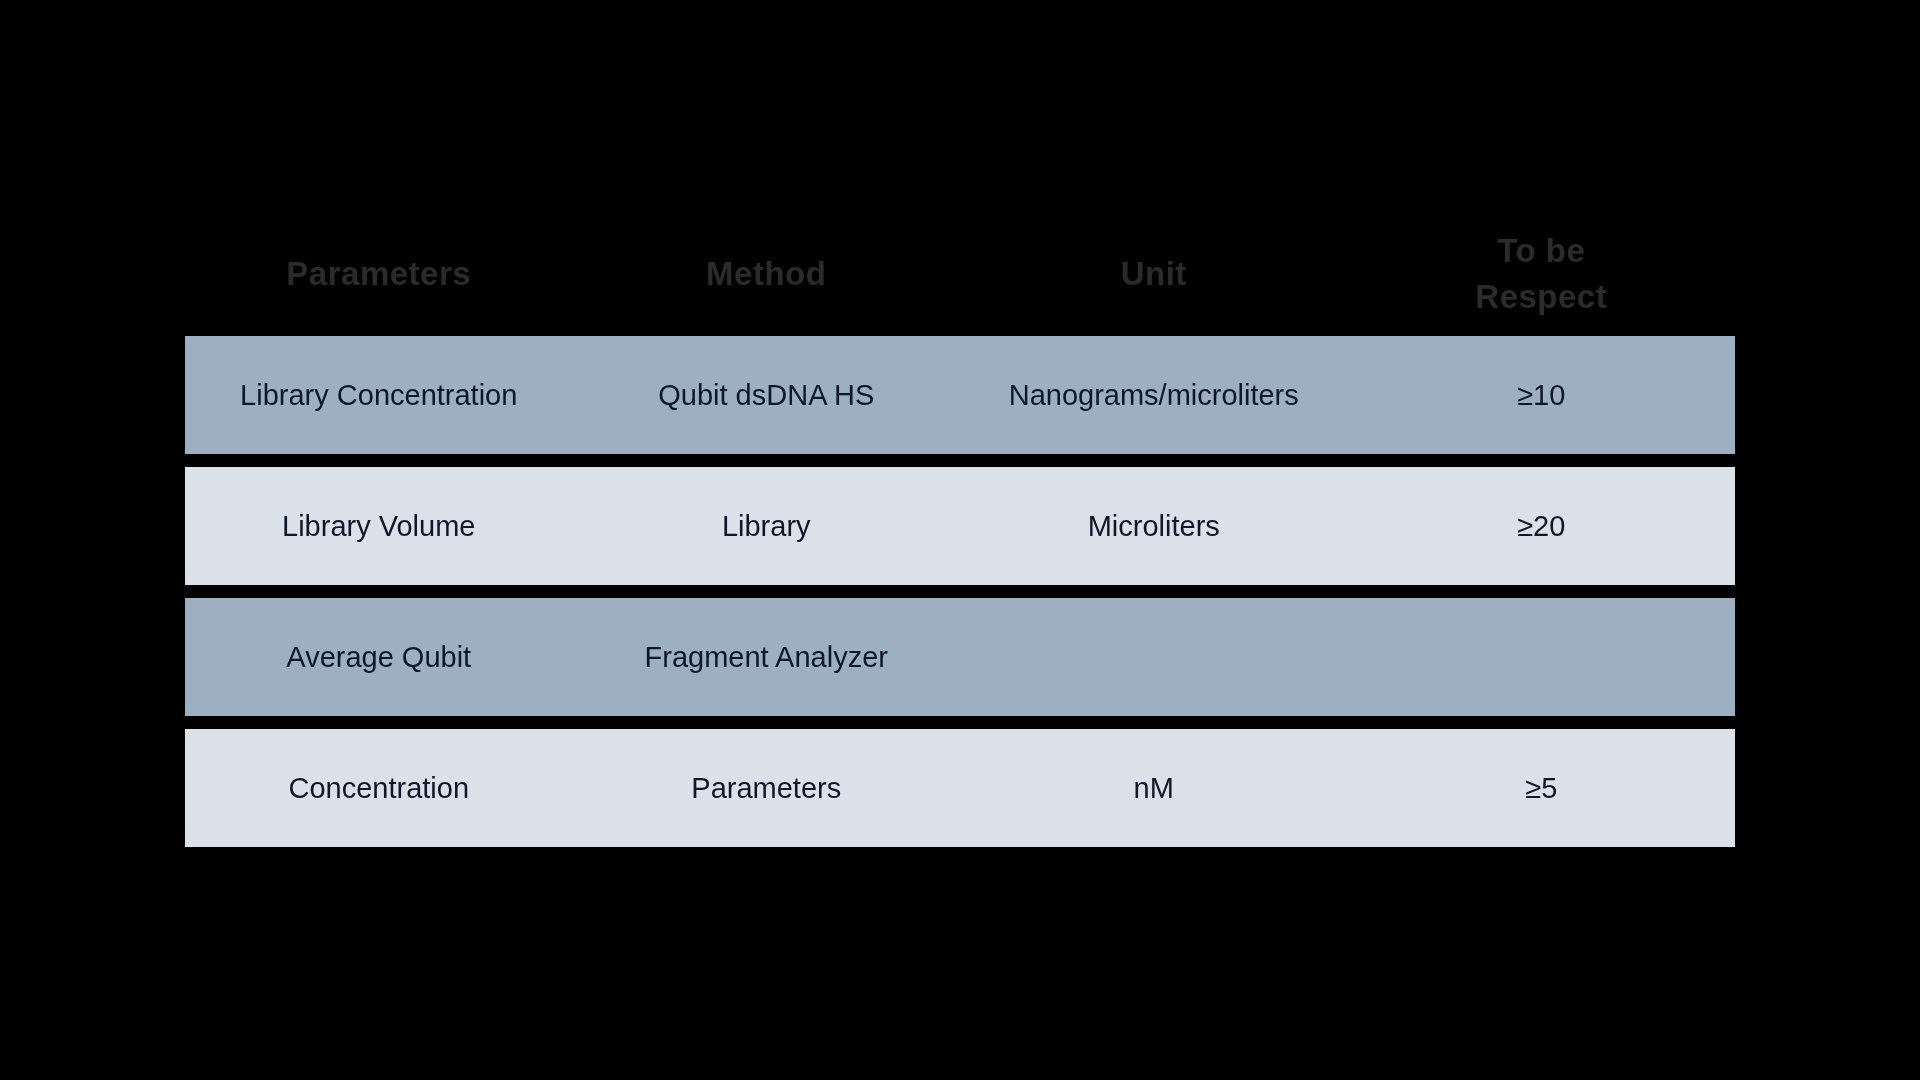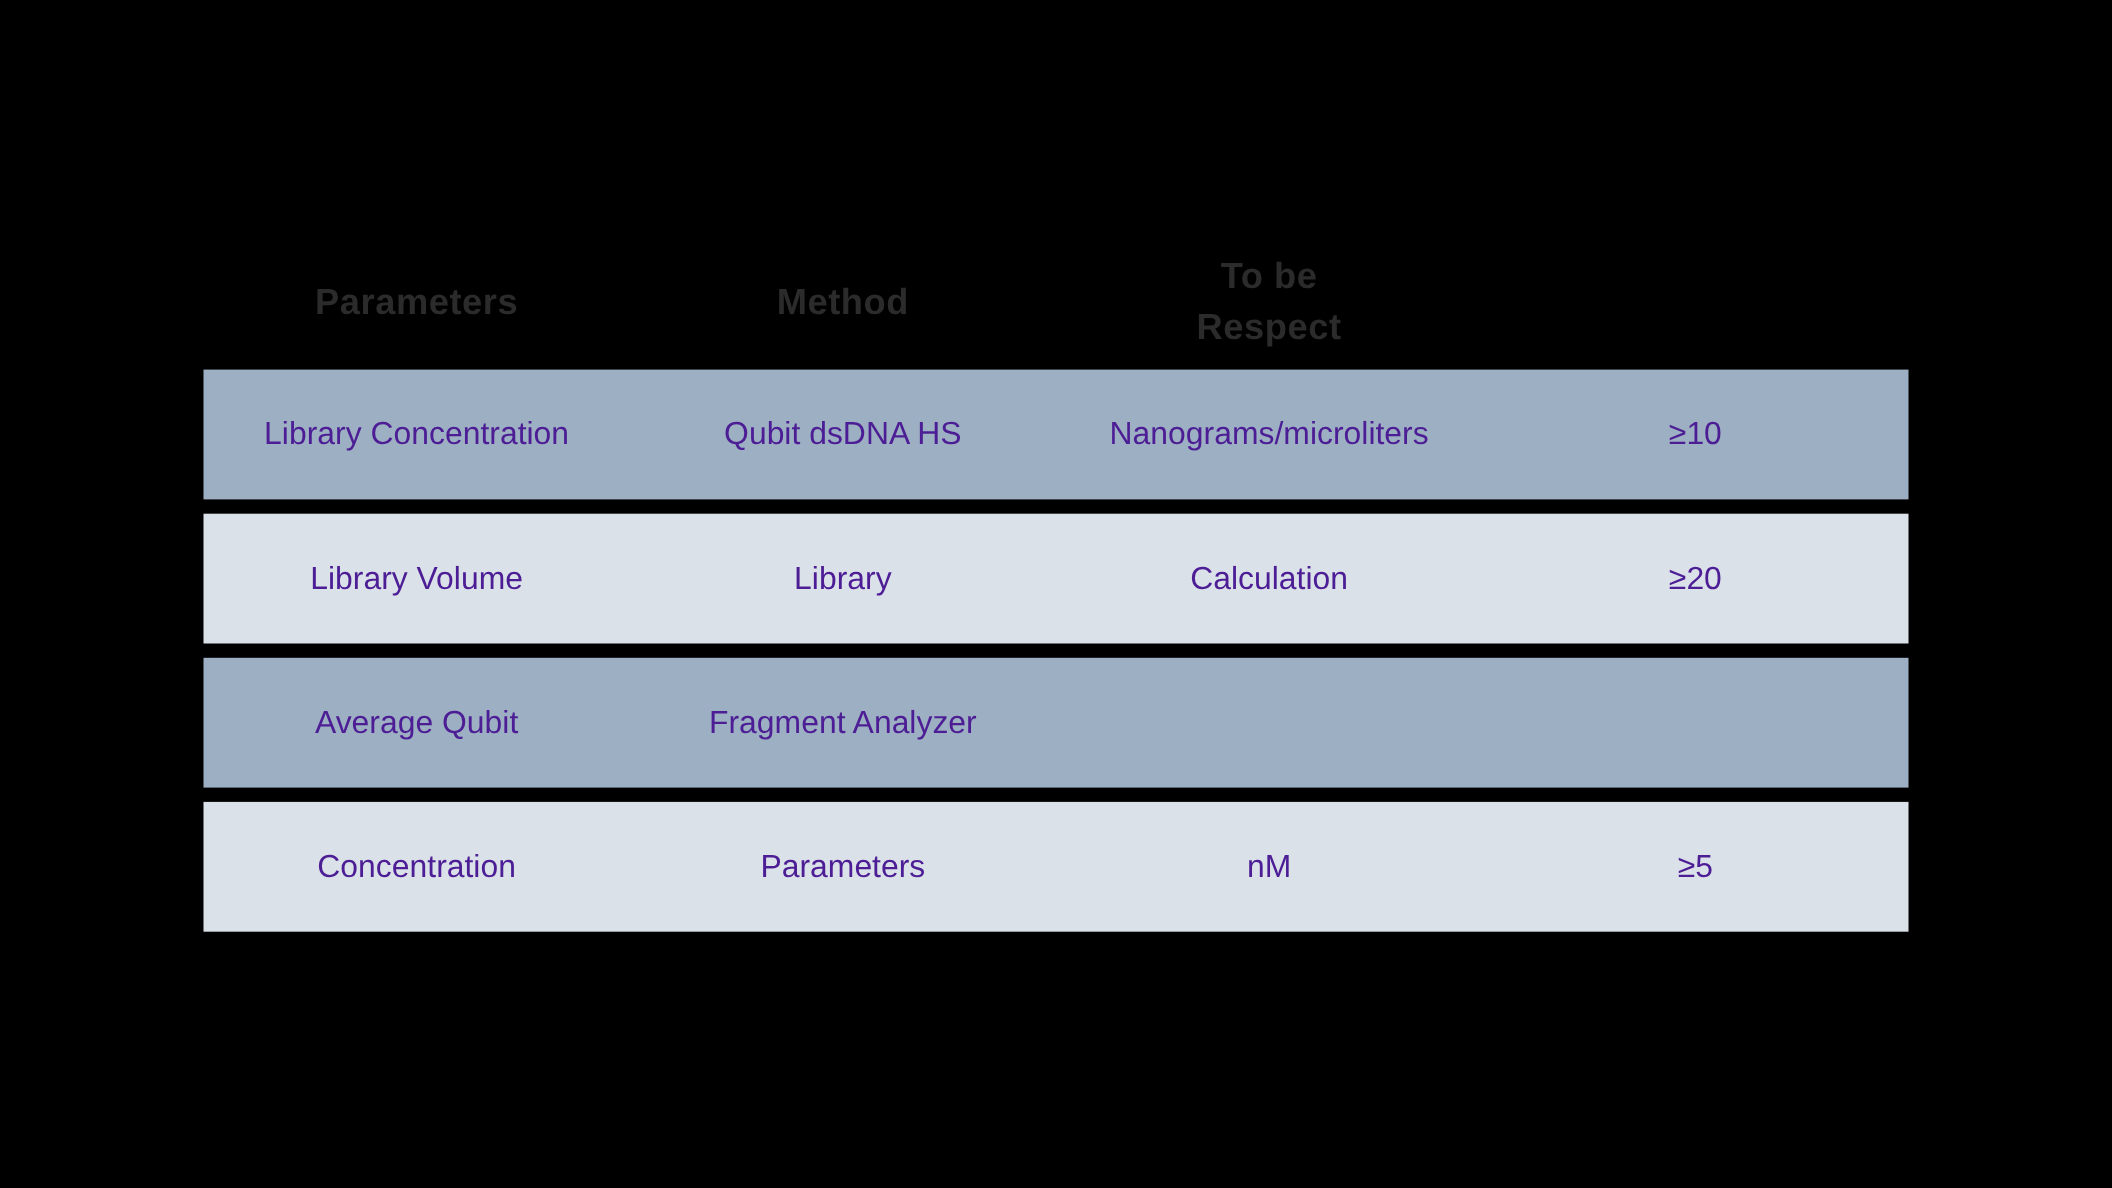--- a/index.html
+++ b/index.html
@@ -44,49 +44,50 @@
     height: 118px;
     align-items: center;
   }
   .data-row + .data-row {
     margin-top: 13px;
   }
   .row-dark  { background: #9dafc2; }
   .row-light { background: #dbe1e9; }
   .cell {
     text-align: center;
-    color: #4c1d95;
+    color: #0f172a;
     font-size: 29px;
     line-height: 1.2;
   }
 </style>
 </head>
 <body>
 
 <div class="stage">
   <div class="qc-table">
 
     <div class="header-row">
       <div class="header-cell">Parameters</div>
       <div class="header-cell">Method</div>
+      <div class="header-cell">Unit</div>
       <div class="header-cell">To be
 Respect</div>
     </div>
 
     <div class="data-row row-dark">
       <div class="cell">Library Concentration</div>
       <div class="cell">Qubit dsDNA HS</div>
       <div class="cell">Nanograms/microliters</div>
       <div class="cell">≥10</div>
     </div>
 
     <div class="data-row row-light">
       <div class="cell">Library Volume</div>
       <div class="cell">Library</div>
-      <div class="cell">Calculation</div>
+      <div class="cell">Microliters</div>
       <div class="cell">≥20</div>
     </div>
 
     <div class="data-row row-dark">
       <div class="cell">Average Qubit</div>
       <div class="cell">Fragment Analyzer</div>
     </div>
 
     <div class="data-row row-light">
       <div class="cell">Concentration</div>

